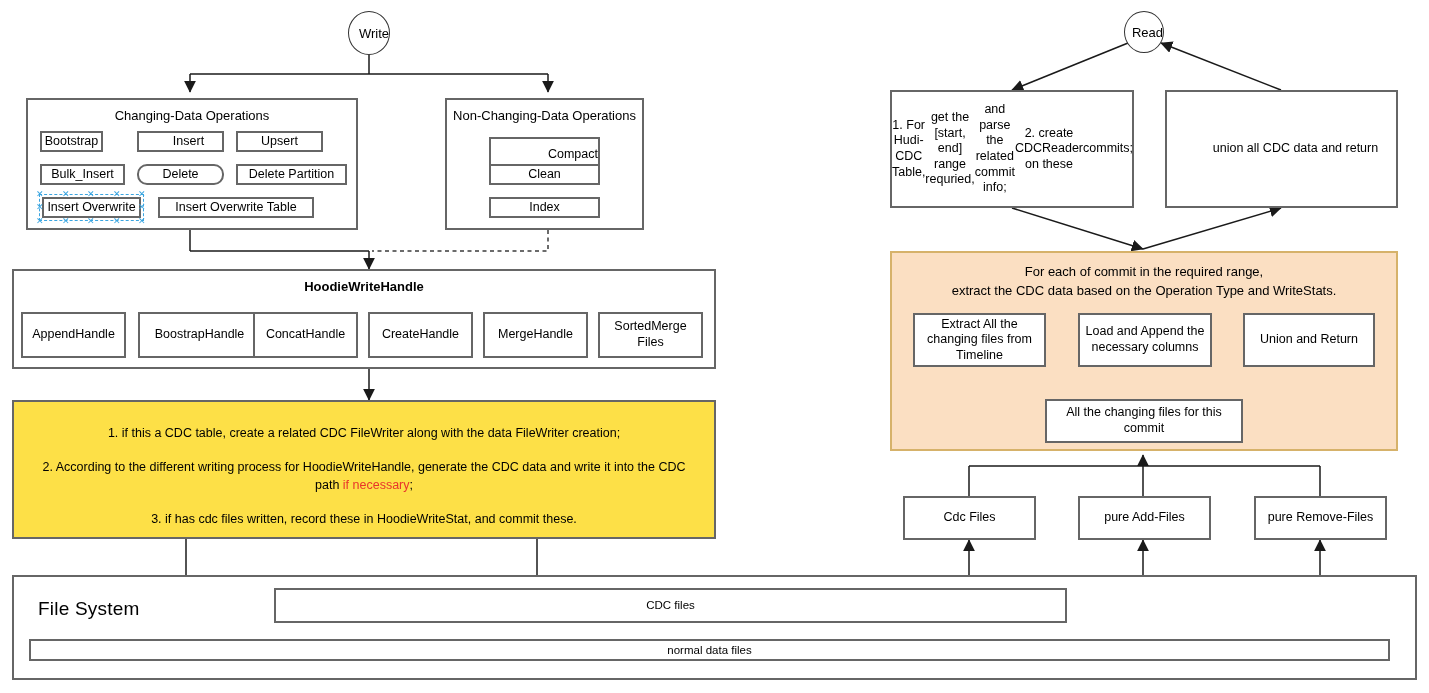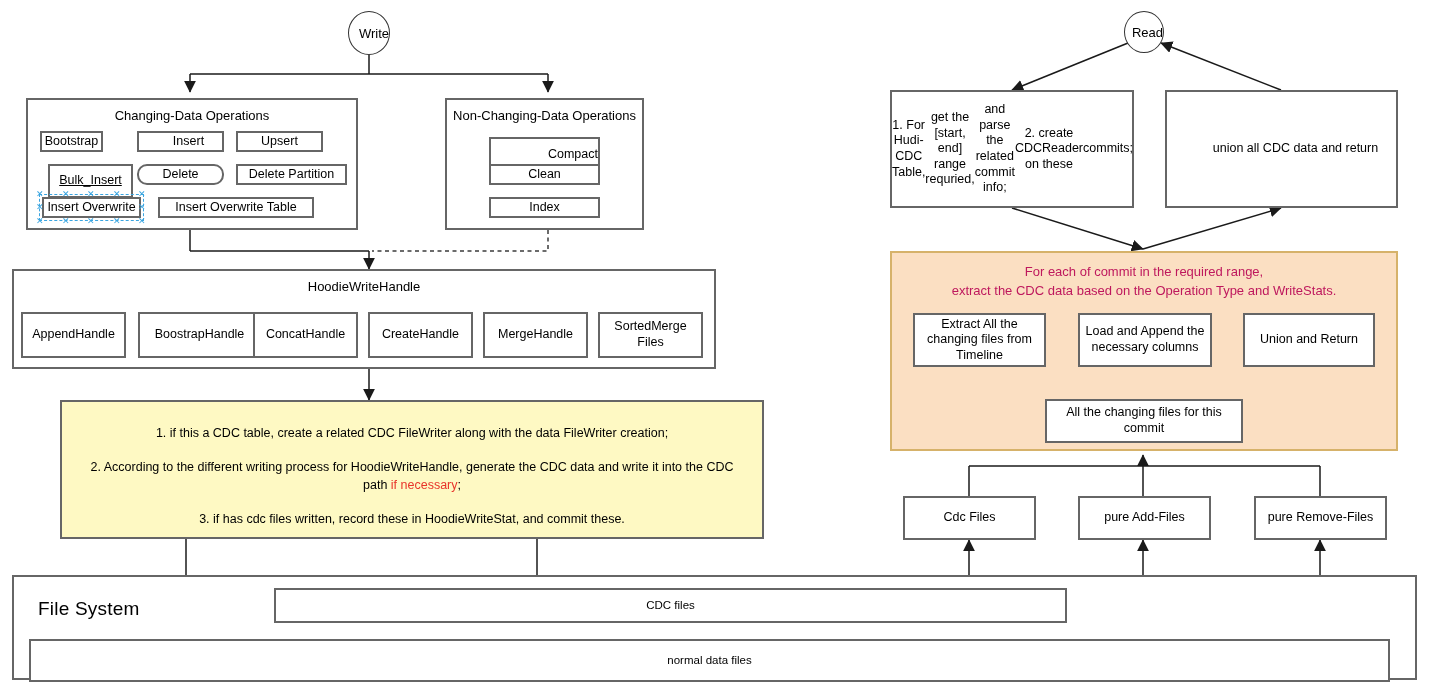--- a/index.html
+++ b/index.html
@@ -3,28 +3,28 @@
 <meta charset="utf-8">
 <style>
   html,body{margin:0;padding:0;background:#ffffff;}
   body{font-family:"Liberation Sans", sans-serif;color:#000;}
   #stage{position:relative;width:1429px;height:693px;overflow:hidden;background:#fff;}
   .node{position:absolute;box-sizing:border-box;display:flex;align-items:center;justify-content:center;text-align:center;background:#ffffff;border:2px solid #666666;line-height:1.25;}
   .grp{align-items:flex-start;}
   .grp-title{position:absolute;left:0;right:0;top:8px;text-align:center;font-size:13px;}
   .ellipse{position:absolute;box-sizing:border-box;border:1.6px solid #333;border-radius:50%;background:#fff;display:flex;align-items:center;justify-content:flex-end;font-size:13px;}
   .panel{position:absolute;box-sizing:border-box;background:#fbdfc2;border:2px solid #d6b26a;}
-  .panel-title{position:absolute;left:0;right:0;top:10px;text-align:center;font-size:13px;line-height:1.45;color:#be185d;}
+  .panel-title{position:absolute;left:0;right:0;top:10px;text-align:center;font-size:13px;line-height:1.45;color:#000000;}
   svg.edges{position:absolute;left:0;top:0;width:1429px;height:693px;pointer-events:none;}
   .f12{font-size:12.5px;}
   .f11{font-size:11.5px;}
   .fs-label{position:absolute;font-size:19px;letter-spacing:.2px;}
   .selbox{position:absolute;box-sizing:border-box;border:1.5px dashed #3ba5e0;pointer-events:none;}
   .handle{position:absolute;width:7px;height:7px;color:#3ba5e0;font-size:9px;line-height:7px;text-align:center;font-family:"DejaVu Sans", sans-serif;}
-  .instr{position:absolute;box-sizing:border-box;border:2px solid #666;background:#fef9c3;margin-left:48px;}
+  .instr{position:absolute;box-sizing:border-box;border:2px solid #666;background:#fde047;}
   .instr p{margin:0;text-align:center;font-size:12.5px;}
   .red{color:#e8342a;}
 </style>
 </head>
 <body>
 
 <div id="stage">
 
   <svg class="edges" viewBox="0 0 1429 693">
     <defs>
@@ -88,21 +88,21 @@
   </div>
   <div class="node f12" style="left:40px;top:131px;width:63px;height:21px;">
     <span>Bootstrap</span>
   </div>
   <div class="node f12" style="left:137px;top:131px;width:87px;height:21px;padding-left:16px;">
     <span>Insert</span>
   </div>
   <div class="node f12" style="left:236px;top:131px;width:87px;height:21px;">
     <span>Upsert</span>
   </div>
-  <div class="node f12" style="left:48px;top:164px;width:85px;height:34px;text-decoration:underline;">
+  <div class="node f12" style="left:40px;top:164px;width:85px;height:21px;">
     <span>Bulk_Insert</span>
   </div>
   <div class="node f12" style="left:137px;top:164px;width:87px;height:21px;border-radius:10px;">
     <span>Delete</span>
   </div>
   <div class="node f12" style="left:236px;top:164px;width:111px;height:21px;">
     <span>Delete Partition</span>
   </div>
   <div class="node f12" style="left:42px;top:197px;width:99px;height:21px;">
     <span>Insert  Overwrite</span>
@@ -132,21 +132,21 @@
   <div class="node f12" style="left:489px;top:137px;width:111px;height:35px;justify-content:flex-end;">
     <span>Compact</span>
   </div>
   <div class="node f12" style="left:489px;top:164px;width:111px;height:21px;">
     <span>Clean</span>
   </div>
   <div class="node f12" style="left:489px;top:197px;width:111px;height:21px;">
     <span>Index</span>
   </div>
 
-  <div class="node grp" style="left:12px;top:269px;width:704px;height:100px;">
+  <div class="node grp" style="left:12px;top:269px;width:704px;height:100px;font-weight:bold;">
     <div class="grp-title">HoodieWriteHandle</div>
   </div>
   <div class="node f12" style="left:21px;top:312px;width:105px;height:46px;">
     <span>AppendHandle</span>
   </div>
   <div class="node f12" style="left:138px;top:312px;width:123px;height:46px;">
     <span>BoostrapHandle</span>
   </div>
   <div class="node f12" style="left:253px;top:312px;width:105px;height:46px;">
     <span>ConcatHandle</span>
@@ -170,21 +170,21 @@
       <span>path </span><span class="red">if necessary</span><span>;</span>
     </p>
     <p>3. if has cdc files written, record these in HoodieWriteStat, and commit these.</p>
   </div>
 
   <div class="node" style="left:12px;top:575px;width:1405px;height:105px;"></div>
   <div class="fs-label" style="left:38px;top:598px;">File System</div>
   <div class="node f11" style="left:274px;top:588px;width:793px;height:35px;">
     <span>CDC files</span>
   </div>
-  <div class="node f11" style="left:29px;top:639px;width:1361px;height:43px;">
+  <div class="node f11" style="left:29px;top:639px;width:1361px;height:22px;">
     <span>normal data files</span>
   </div>
 
   <div class="ellipse" style="left:1124px;top:11px;width:40px;height:42px;">
     <span>Read</span>
   </div>
 
   <div class="node f12" style="left:890px;top:90px;width:244px;height:118px;flex-direction:row;justify-content:space-between;">
     <span>1. For Hudi-CDC Table,</span>
     <span>get the [start, end] range requried,</span>

